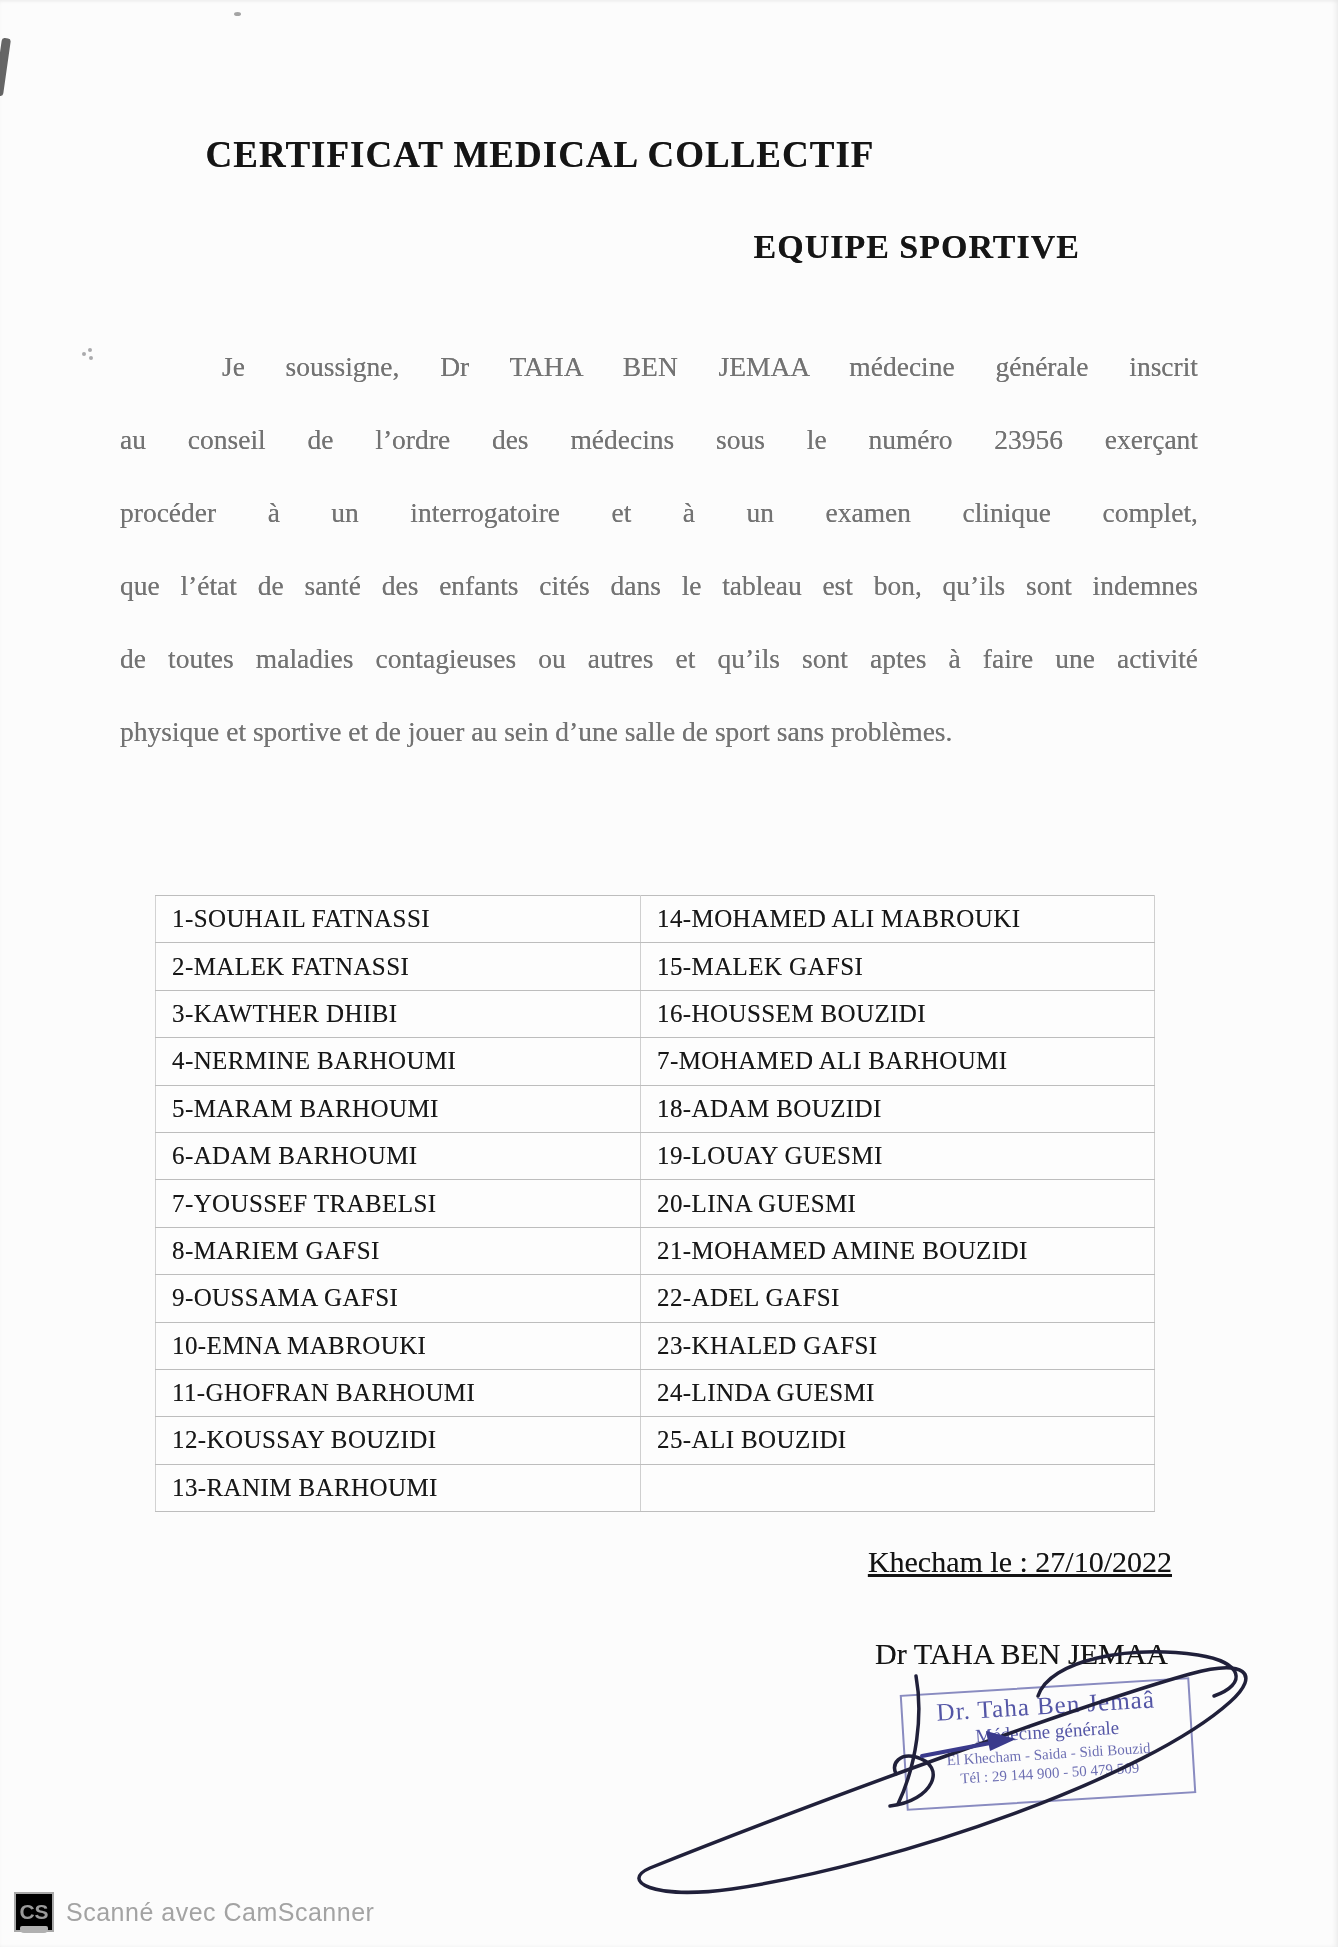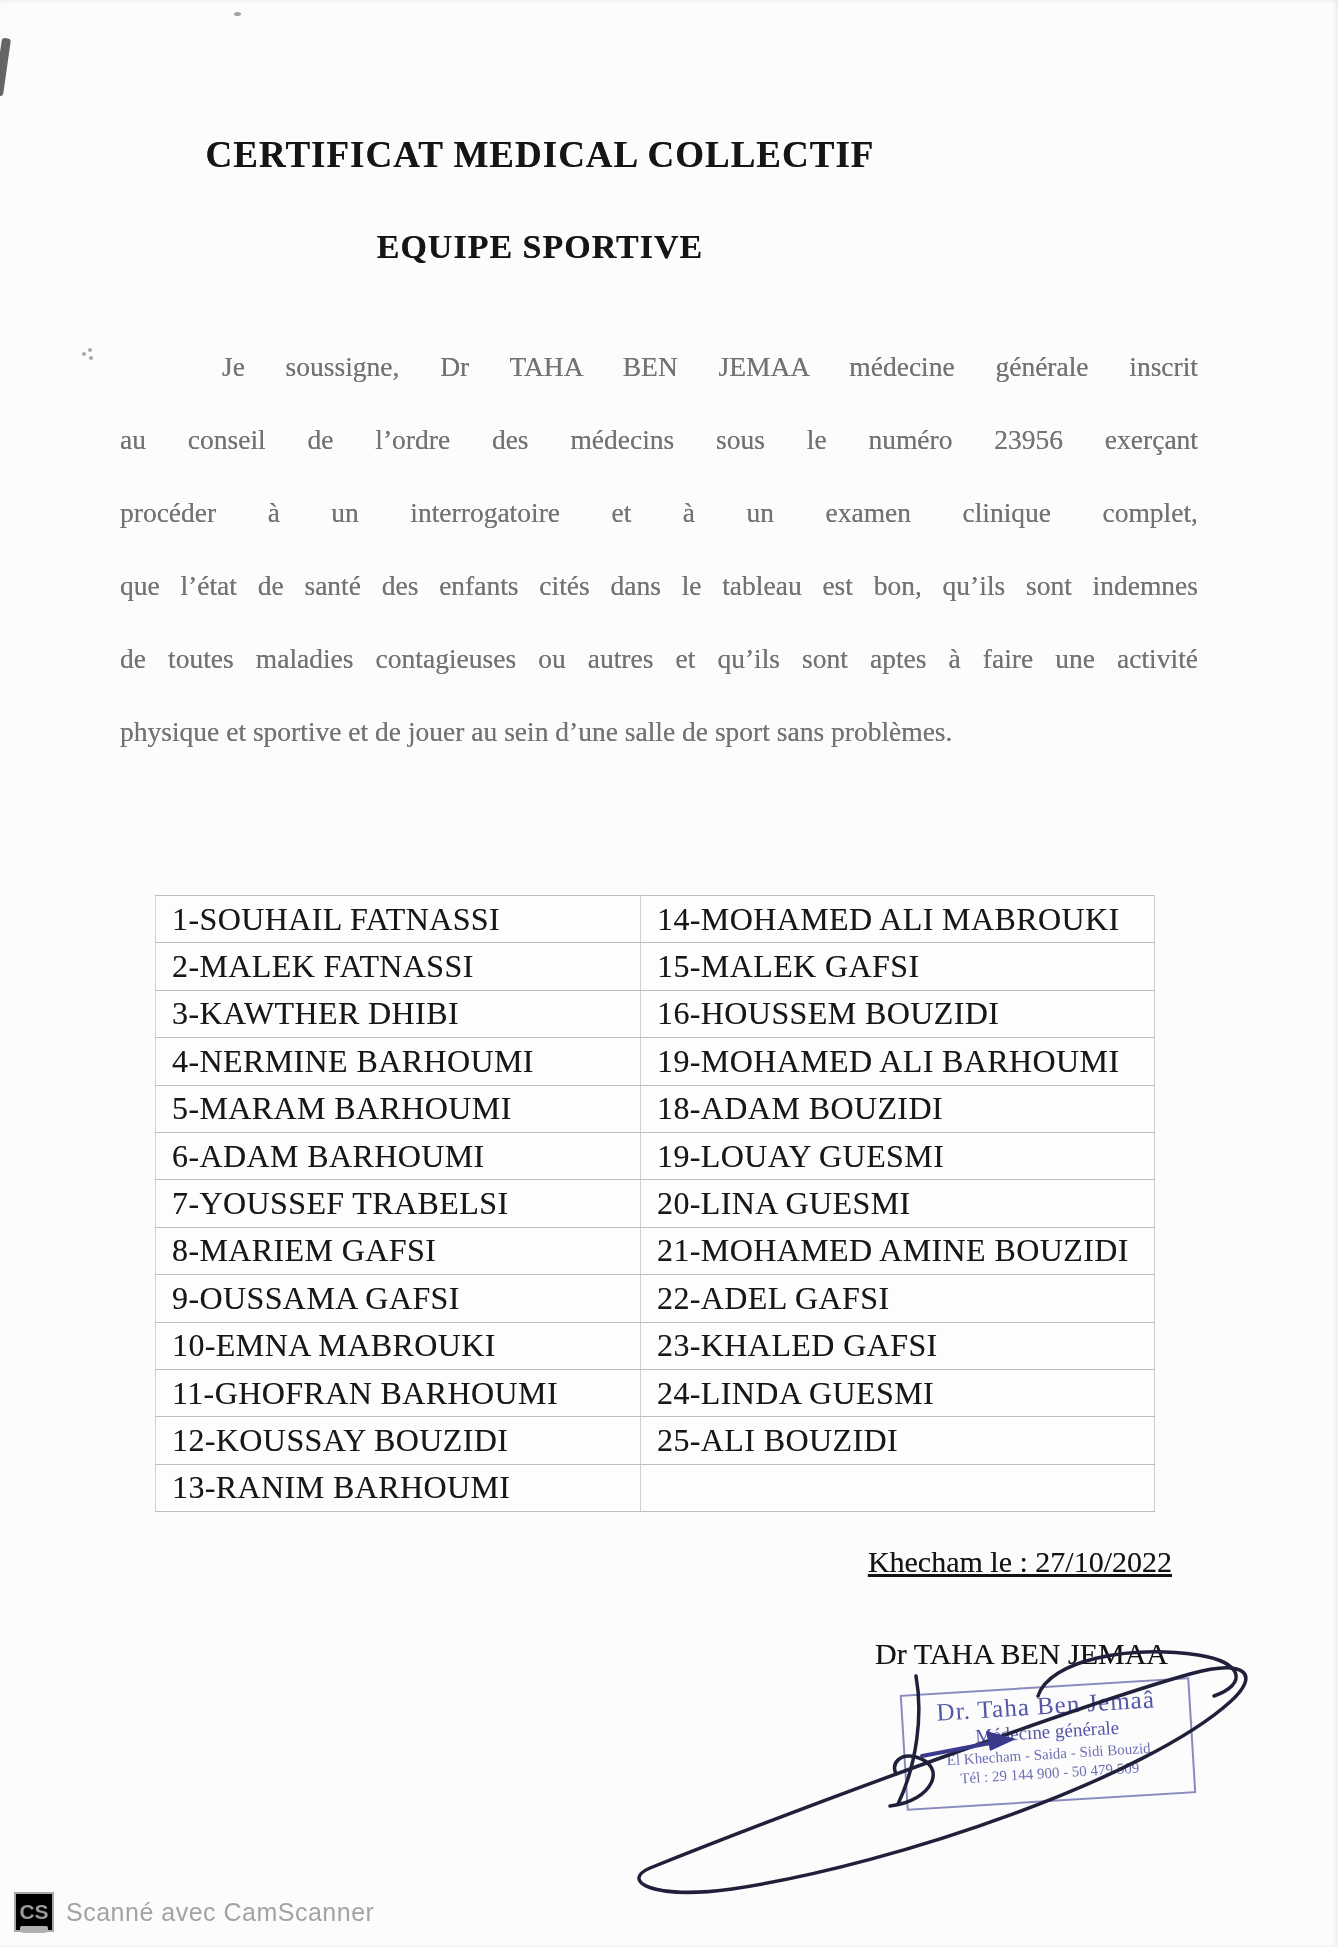--- a/index.html
+++ b/index.html
@@ -14,40 +14,40 @@
     content:""; position:absolute; inset:0; pointer-events:none;
     box-shadow:inset -3px 0 4px rgba(0,0,0,.05), inset 0 2px 3px rgba(0,0,0,.03);
   }
   .doc-title{
     position:absolute; top:133px; left:0; width:1080px;
     text-align:center; font-size:37px; font-weight:bold; letter-spacing:1px;
     color:#151515; text-shadow:0 0 .5px rgba(0,0,0,.55);
   }
   .doc-subtitle{
     position:absolute; top:228px; left:0; width:1080px;
-    text-align:center; font-size:34px; font-weight:bold; letter-spacing:1px;
+    text-align:right; font-size:34px; font-weight:bold; letter-spacing:1px;
     color:#151515; text-shadow:0 0 .5px rgba(0,0,0,.55);
   }
   .body-par{ position:absolute; top:330px; left:120px; width:1078px; }
   .pline{
     height:73px; line-height:73px; font-size:27.5px; color:#737373;
     text-align:justify; text-align-last:justify; white-space:nowrap;
     text-shadow:0 0 .4px rgba(0,0,0,.45);
   }
   .pline.indent{ padding-left:102px; }
   .pline.last{ text-align-last:left; }
 
   .ptable{
     position:absolute; top:895px; left:155px; width:1000px; height:616px;
     border-collapse:collapse; table-layout:fixed;
   }
   .ptable td{
     border:1px solid #bdbdbd;
     border-left:1px solid #d2d2d2; border-right:1px solid #cfcfcf;
-    font-size:32px; letter-spacing:.4px; color:#171717;
+    font-size:25px; letter-spacing:.4px; color:#171717;
     padding-left:16px; vertical-align:middle; white-space:nowrap;
     text-shadow:0 0 .4px rgba(0,0,0,.4);
     background:
       linear-gradient(#fdfdfd,#fdfdfd);
   }
   .ptable col.c1{ width:485px; }
   .ptable tr{ height:47.4px; }
 
   .date-line{
     position:absolute; top:1545px; left:690px; width:482px;
@@ -139,21 +139,21 @@
       <tr>
         <td>2-MALEK FATNASSI</td>
         <td>15-MALEK GAFSI</td>
       </tr>
       <tr>
         <td>3-KAWTHER DHIBI</td>
         <td>16-HOUSSEM BOUZIDI</td>
       </tr>
       <tr>
         <td>4-NERMINE BARHOUMI</td>
-        <td>19-MOHAMED ALI BARHOUMI</td>
+        <td>7-MOHAMED ALI BARHOUMI</td>
       </tr>
       <tr>
         <td>5-MARAM BARHOUMI</td>
         <td>18-ADAM BOUZIDI</td>
       </tr>
       <tr>
         <td>6-ADAM BARHOUMI</td>
         <td>19-LOUAY GUESMI</td>
       </tr>
       <tr>

